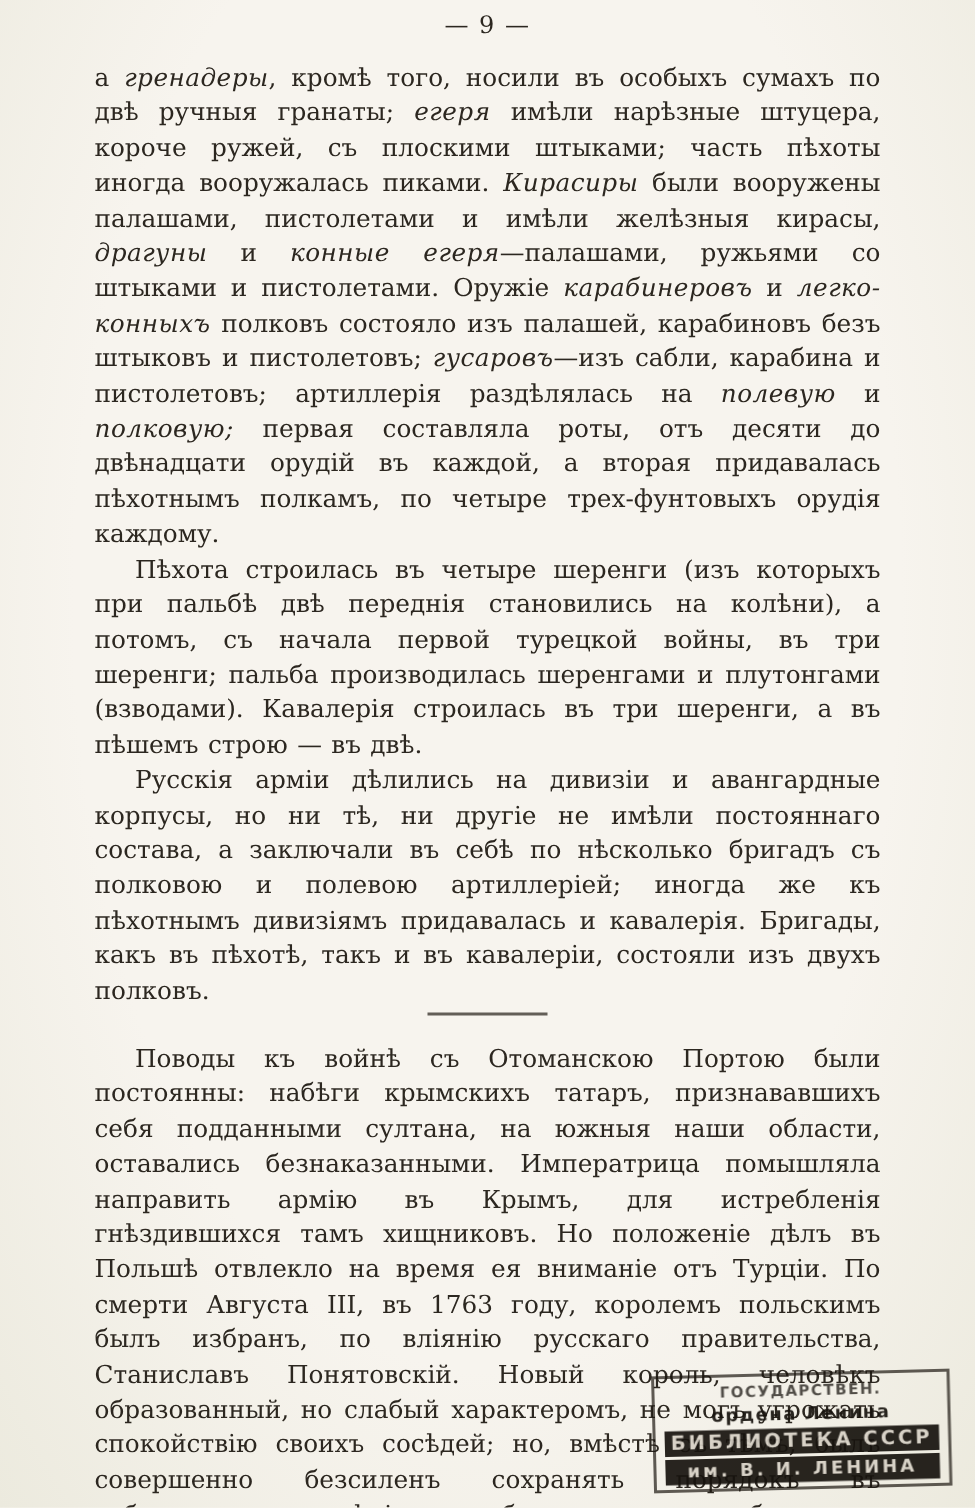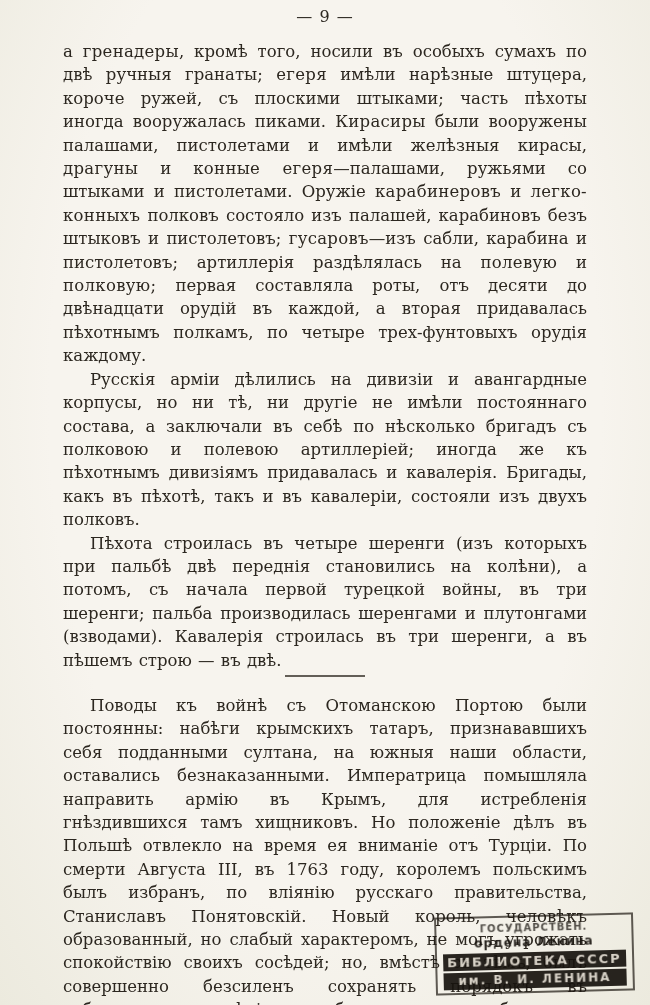--- a/index.html
+++ b/index.html
@@ -12,21 +12,21 @@
   }
   .page-number{
     margin-top:7px;text-align:center;font-size:16px;letter-spacing:1px;
   }
   .text-block{
     position:absolute;top:40px;left:63px;width:524px;
     text-align:justify;font-size:16.5px;line-height:23.4px;word-spacing:1px;
   }
   .para{margin:0;}
   .indent{text-indent:27px;}
-  .it{letter-spacing:0.3px;}
+  .it{font-style:italic;letter-spacing:0.3px;}
   .section-divider{
     width:80px;height:2px;background:#3d3831;margin:3px auto 17px;opacity:0.8;
   }
   .stamp{
     position:absolute;right:16px;bottom:12px;
     transform:rotate(-1.5deg);
     font-family:"DejaVu Sans","Liberation Sans",sans-serif;font-weight:bold;
     color:#17130e;border:2px solid rgba(25,20,14,0.75);
     padding:3px 6px;text-align:center;
     filter:blur(0.3px);opacity:0.92;
@@ -42,23 +42,23 @@
 <body>
 
 <div class="page">
 
   <div class="page-number">— 9 —</div>
 
   <div class="text-block">
 
     <p class="para"><span>а </span><span class="it">гренадеры</span><span>, кромѣ того, носили въ особыхъ сумахъ по двѣ ручныя гранаты; </span><span class="it">егеря</span><span> имѣли нарѣзные штуцера, короче ружей, съ плоскими штыками; часть пѣхоты иногда вооружалась пиками. </span><span class="it">Кирасиры</span><span> были вооружены палашами, пистолетами и имѣли желѣзныя кирасы, </span><span class="it">драгуны</span><span> и </span><span class="it">конные егеря</span><span>—палашами, ружьями со штыками и пистолетами. Оружіе </span><span class="it">карабинеровъ</span><span> и </span><span class="it">легко-конныхъ</span><span> полковъ состояло изъ палашей, карабиновъ безъ штыковъ и пистолетовъ; </span><span class="it">гусаровъ</span><span>—изъ сабли, карабина и пистолетовъ; артиллерія раздѣлялась на </span><span class="it">полевую</span><span> и </span><span class="it">полковую;</span><span> первая составляла роты, отъ десяти до двѣнадцати орудій въ каждой, а вторая придавалась пѣхотнымъ полкамъ, по четыре трех-фунтовыхъ орудія каждому.</span></p>
 
+    <p class="para indent"><span>Пѣхота строилась въ четыре шеренги (изъ которыхъ при пальбѣ двѣ переднія становились на колѣни), а потомъ, съ начала первой турецкой войны, въ три шеренги; пальба производилась шеренгами и плутонгами (взводами). Кавалерія строилась въ три шеренги, а въ пѣшемъ строю — въ двѣ.</span></p>
+
     <p class="para indent"><span>Русскія арміи дѣлились на дивизіи и авангардные корпусы, но ни тѣ, ни другіе не имѣли постояннаго состава, а заключали въ себѣ по нѣсколько бригадъ съ полковою и полевою артиллеріей; иногда же къ пѣхотнымъ дивизіямъ придавалась и кавалерія. Бригады, какъ въ пѣхотѣ, такъ и въ кавалеріи, состояли изъ двухъ полковъ.</span></p>
-
-    <p class="para indent"><span>Пѣхота строилась въ четыре шеренги (изъ которыхъ при пальбѣ двѣ переднія становились на колѣни), а потомъ, съ начала первой турецкой войны, въ три шеренги; пальба производилась шеренгами и плутонгами (взводами). Кавалерія строилась въ три шеренги, а въ пѣшемъ строю — въ двѣ.</span></p>
 
     <div class="section-divider"></div>
 
 
     <p class="para indent"><span>Поводы къ войнѣ съ Отоманскою Портою были постоянны: набѣги крымскихъ татаръ, признававшихъ себя подданными султана, на южныя наши области, оставались безнаказанными. Императрица помышляла направить армію въ Крымъ, для истребленія гнѣздившихся тамъ хищниковъ. Но положеніе дѣлъ въ Польшѣ отвлекло на время ея вниманіе отъ Турціи. По смерти Августа III, въ 1763 году, королемъ польскимъ былъ избранъ, по вліянію русскаго правительства, Станиславъ Понятовскій. Новый король, человѣкъ образованный, но слабый характеромъ, не могъ угрожать спокойствію своихъ сосѣдей; но, вмѣстѣ съ тѣмъ, былъ совершенно безсиленъ сохранять порядокъ въ собственныхъ владѣніяхъ и обуздывать враждебныя ему партіи. Самое избраніе его произошло только тогда, когда былъ присланъ въ Варшаву, на мѣсто русскаго министра, графа Кайзерлинга, князь Н. В. Репнинъ съ русскимъ отрядомъ. Императрица надѣялась, что Понятовскій, будучи обязанъ ей своимъ возвышеніемъ, устроитъ старинный споръ Польши съ Россіею о дисидентахъ (*).</span></p>
 
   </div>
 
   <div class="stamp">
       <div class="stamp-line">ГОСУДАРСТВЕН.</div>

